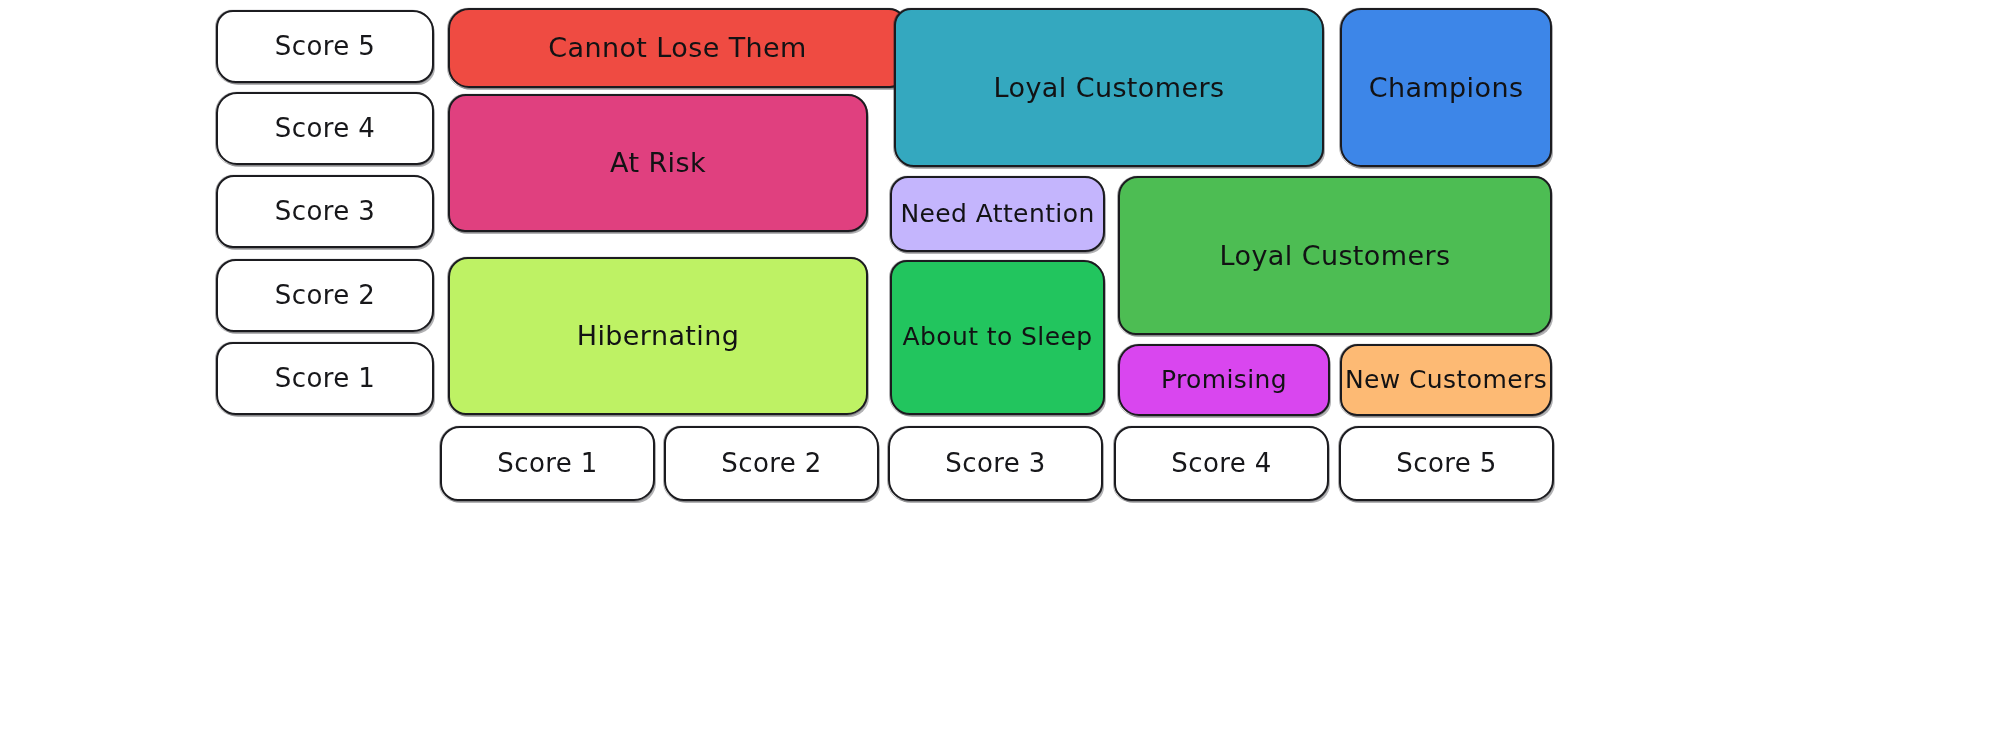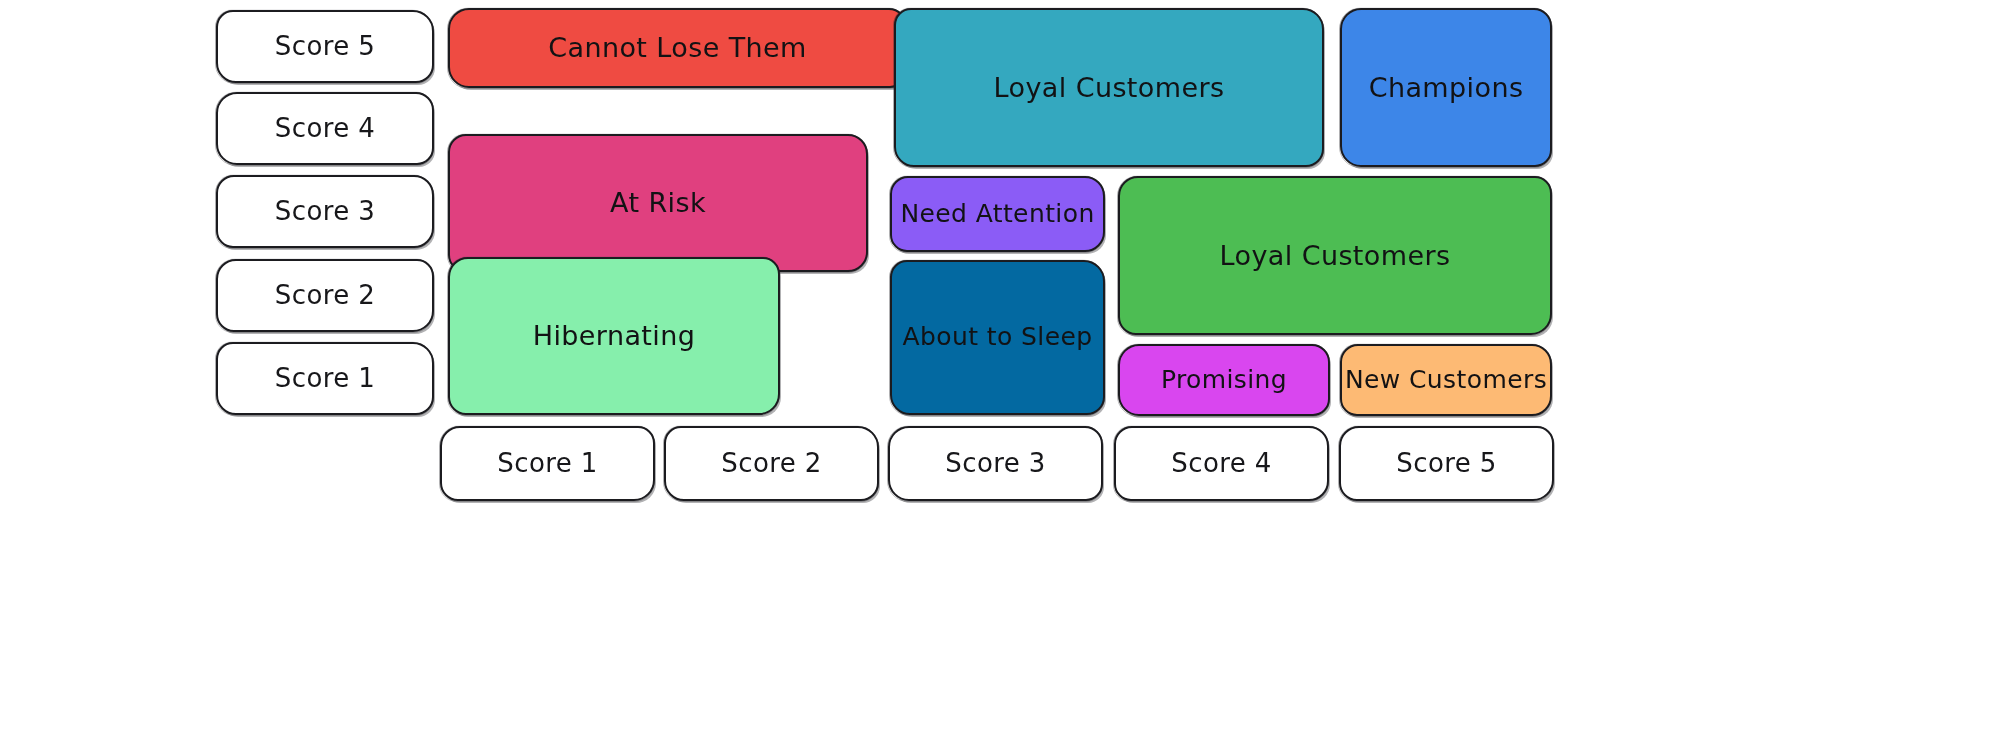--- a/index.html
+++ b/index.html
@@ -97,45 +97,45 @@
     <span class="label">Score 2</span>
   </div>
   <div class="box white r2" style="left:216px; top:342px; width:218px; height:73px;">
     <span class="label">Score 1</span>
   </div>
 
   <div class="box r3" style="left:448px; top:8px; width:459px; height:80px; background:#ef4b42;">
     <span class="label seg">Cannot Lose Them</span>
   </div>
 
-  <div class="box r4" style="left:448px; top:94px; width:420px; height:138px; background:#e0407f;margin-top:40px;">
+  <div class="box r4" style="left:448px; top:94px; width:420px; height:138px; background:#e0407f;">
     <span class="label seg">At Risk</span>
   </div>
 
-  <div class="box r1" style="left:448px; top:257px; width:332px; height:158px; background:#86efac;align-items:center;">
+  <div class="box r1" style="left:448px; top:257px; width:420px; height:158px; background:#bef264;align-items:center;">
     <span class="label seg">Hibernating</span>
   </div>
 
   <div class="box r2" style="left:894px; top:8px; width:430px; height:159px; background:#34a8bf;">
     <span class="label seg">Loyal Customers</span>
   </div>
 
   <div class="box r3" style="left:1340px; top:8px; width:212px; height:159px; background:#3d86e8;">
     <span class="label seg">Champions</span>
   </div>
 
-  <div class="box r4" style="left:890px; top:176px; width:215px; height:76px; background:#8b5cf6;">
+  <div class="box r4" style="left:890px; top:176px; width:215px; height:76px; background:#c4b5fd;">
     <span class="label seg small">Need Attention</span>
   </div>
 
   <div class="box r1" style="left:1118px; top:176px; width:434px; height:159px; background:#4dbd53;">
     <span class="label seg">Loyal Customers</span>
   </div>
 
-  <div class="box r2" style="left:890px; top:260px; width:215px; height:155px; background:#0369a1;">
+  <div class="box r2" style="left:890px; top:260px; width:215px; height:155px; background:#22c55e;">
     <span class="label seg small">About to Sleep</span>
   </div>
 
   <div class="box r3" style="left:1118px; top:344px; width:212px; height:72px; background:#d946ef;">
     <span class="label seg small">Promising</span>
   </div>
 
   <div class="box r4" style="left:1340px; top:344px; width:212px; height:72px; background:#fdba74;">
     <span class="label seg small">New Customers</span>
   </div>

